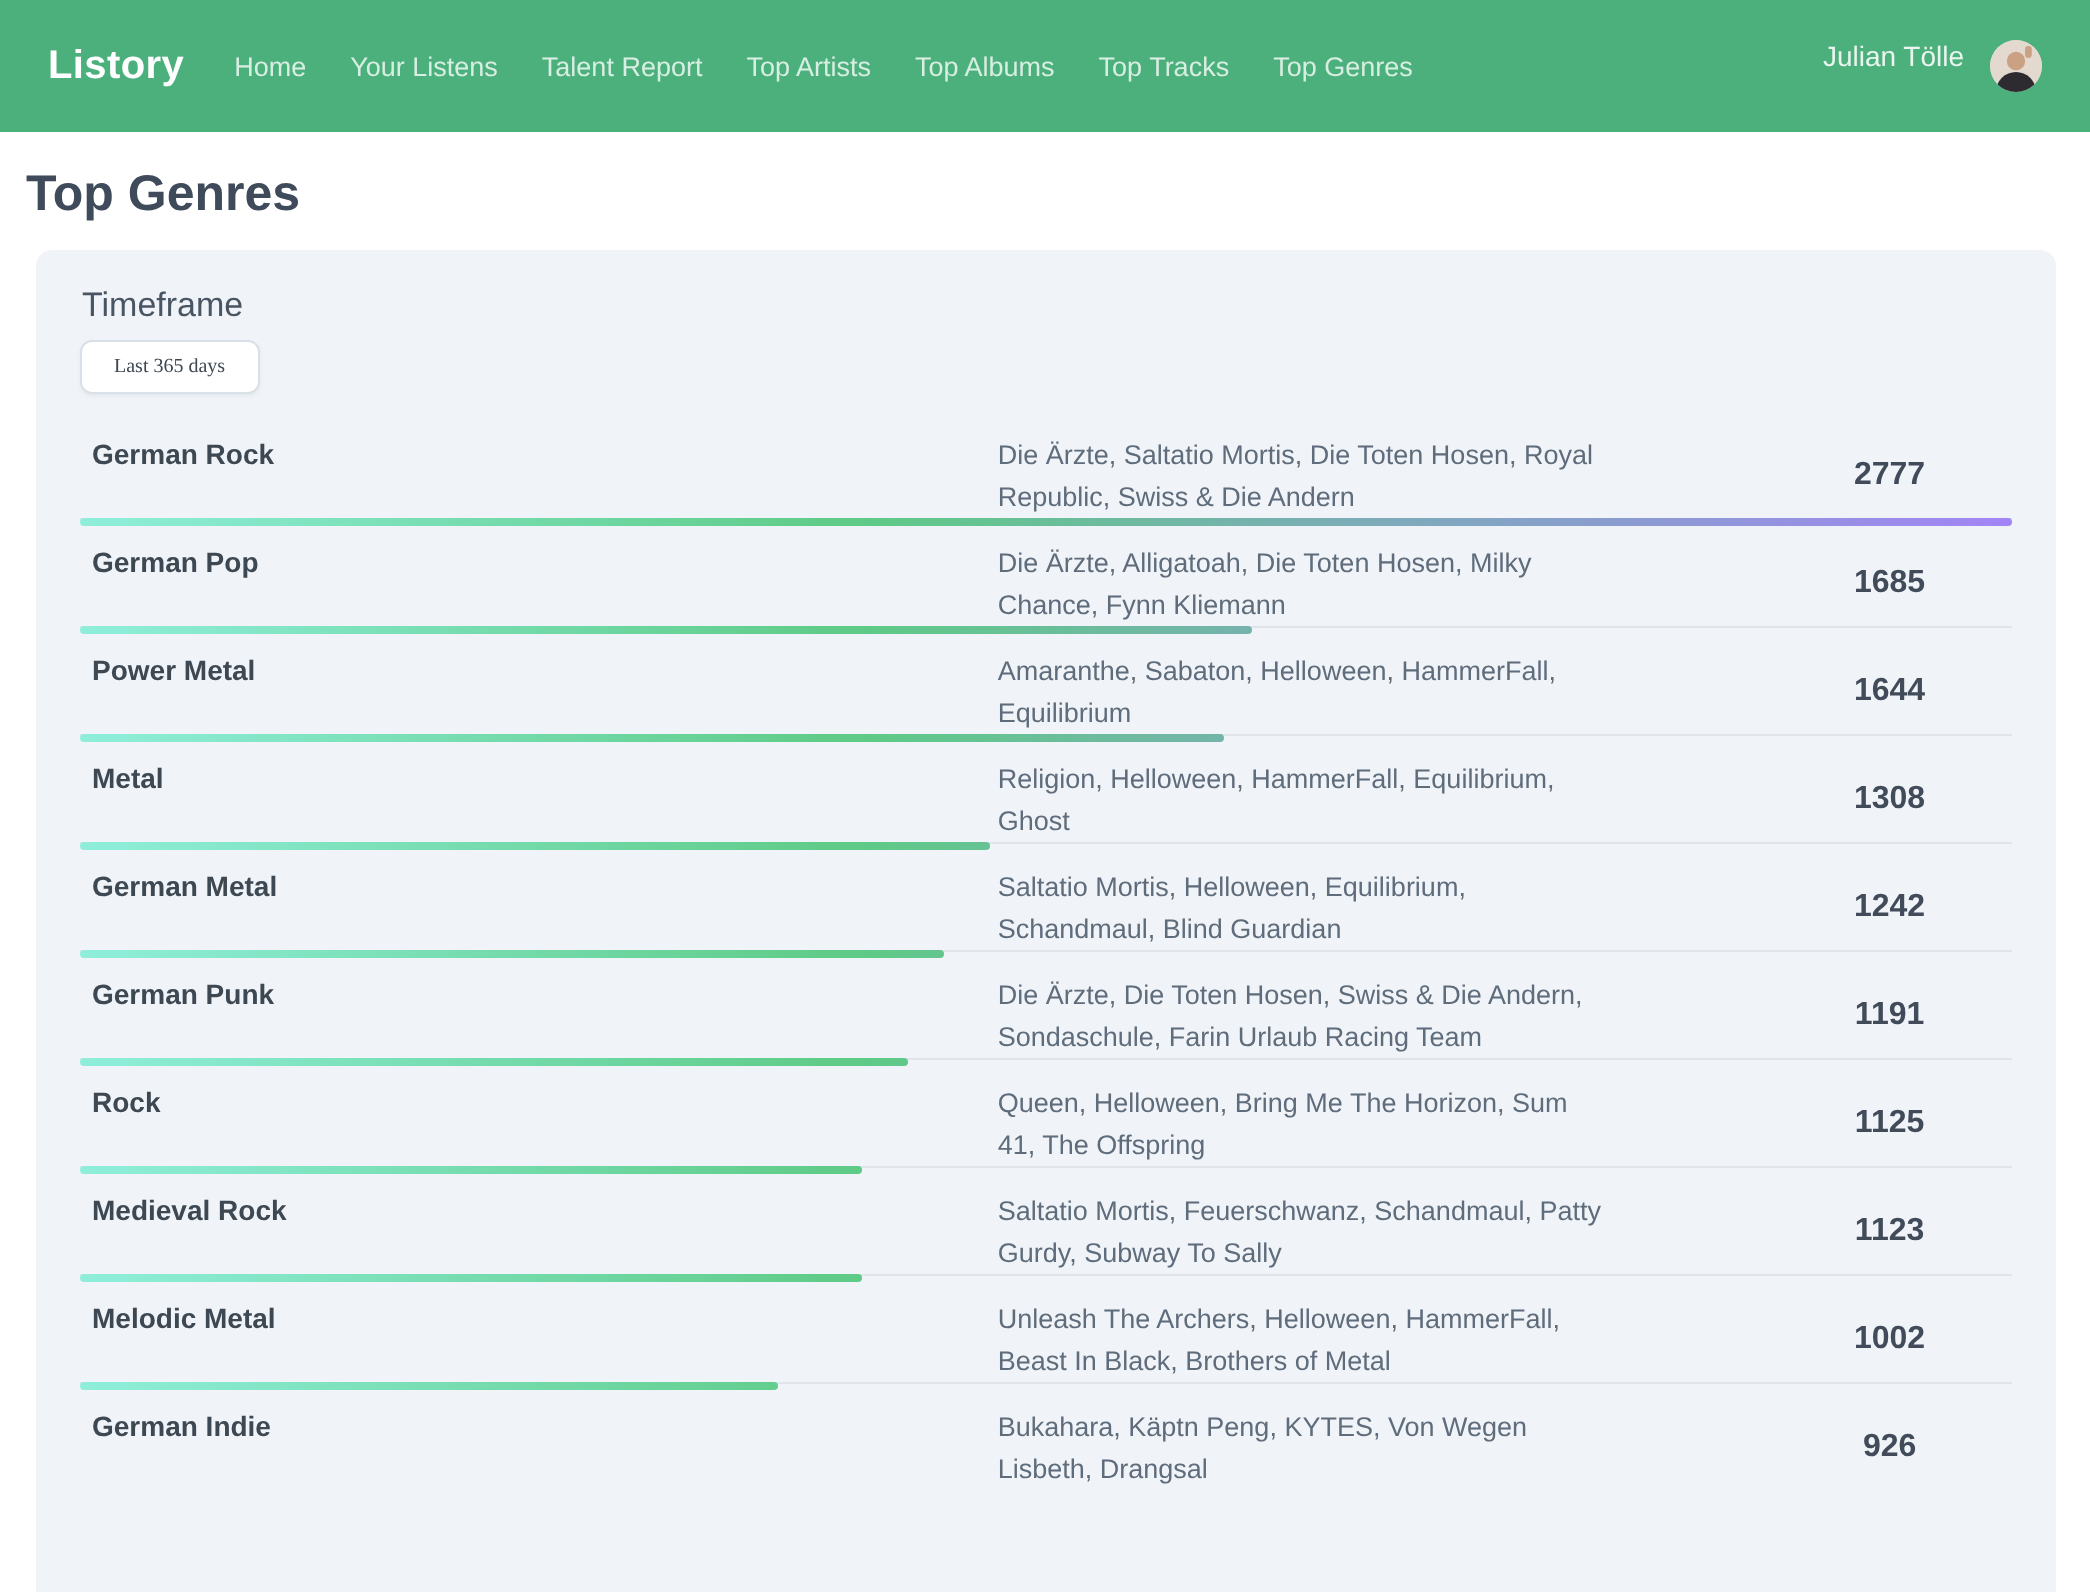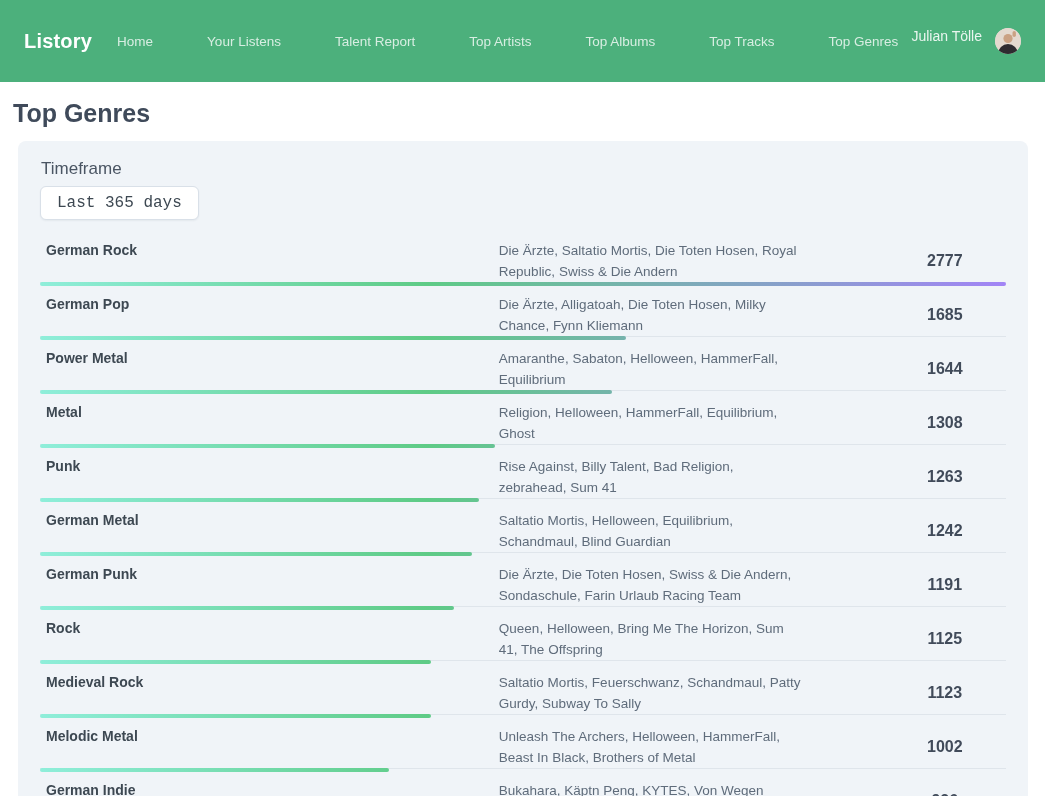--- a/index.html
+++ b/index.html
@@ -5,32 +5,32 @@
   html, body { margin: 0; padding: 0; }
   body {
     width: 1045px; height: 796px; overflow: hidden;
     background: #ffffff;
     font-family: "Liberation Sans", sans-serif;
     -webkit-font-smoothing: antialiased;
   }
 
   
   .navbar {
-    height: 82px;
+    height: 66px;
     background: var(--navbar-bg, #4cb07c);
     display: flex; align-items: center;
     padding: 0 24px;
     box-sizing: border-box;
   }
   .brand {
     color: #fff; font-size: 20px; font-weight: 700;
     letter-spacing: 0.2px; margin-right: 14px;
     text-decoration: none; cursor: pointer;
   }
-  .nav-links { display: flex; align-items: flex-end; gap: 32px; }
+  .nav-links { display: flex; align-items: flex-end; }
   .nav-link {
     color: rgba(255,255,255,0.78);
     font-size: 13.5px; text-decoration: none;
     margin: 0 11px; cursor: pointer; white-space: nowrap;
   }
   .nav-user { margin-left: auto; display: flex; align-items: flex-start; cursor: pointer; }
   .nav-user-name { color: rgba(255,255,255,0.88); font-size: 14px; }
   .avatar {
     width: 26px; height: 26px; border-radius: 50%;
     margin-left: 13px; overflow: hidden; background: #e7ded6;
@@ -50,22 +50,22 @@
     padding: 18px 22px 0 22px;
     height: 900px; 
     box-sizing: border-box;
   }
 
   
   .filter-label {
     font-size: 17px; color: #4a5563; margin: 0 0 7px 1px;
   }
   .filter-button {
-    font-family: Liberation Mono, monospace;
-    font-size: 16px; color: #3d4852;
+    font-family: Liberation Serif, serif;
+    font-size: 10px; color: #3d4852;
     background: #fff;
     border: 1px solid var(--button-border, #d9e0e8);
     border-radius: 6px;
     padding: 7px 16px;
     box-shadow: 0 1px 2px rgba(27,43,60,0.06);
     cursor: pointer;
   }
 
   
   .genres-table { margin-top: 12px; }
@@ -173,30 +173,20 @@
     <div class="row-grid">
       <div class="genre-name">Metal</div>
       <div class="genre-artists">Religion, Helloween, HammerFall, Equilibrium, Ghost</div>
       <div class="genre-count">1308</div>
     </div>
     <div class="bar-track">
       <div class="bar" style="width: 47.1012%; background-image: linear-gradient(90deg, rgb(143, 238, 218) 0%, rgb(94, 203, 134) 40%, rgb(162, 132, 246) 100%); background-size: 212.309% 100%;"></div>
     </div>
   </div>
 
-  <div class="genre-row">
-    <div class="row-grid">
-      <div class="genre-name">Punk</div>
-      <div class="genre-artists">Rise Against, Billy Talent, Bad Religion, zebrahead, Sum 41</div>
-      <div class="genre-count">1263</div>
-    </div>
-    <div class="bar-track">
-      <div class="bar" style="width: 45.4807%; background-image: linear-gradient(90deg, rgb(143, 238, 218) 0%, rgb(94, 203, 134) 40%, rgb(162, 132, 246) 100%); background-size: 219.873% 100%;"></div>
-    </div>
-  </div>
 
   <div class="genre-row">
     <div class="row-grid">
       <div class="genre-name">German Metal</div>
       <div class="genre-artists">Saltatio Mortis, Helloween, Equilibrium, Schandmaul, Blind Guardian</div>
       <div class="genre-count">1242</div>
     </div>
     <div class="bar-track">
       <div class="bar" style="width: 44.7245%; background-image: linear-gradient(90deg, rgb(143, 238, 218) 0%, rgb(94, 203, 134) 40%, rgb(162, 132, 246) 100%); background-size: 223.591% 100%;"></div>
     </div>

